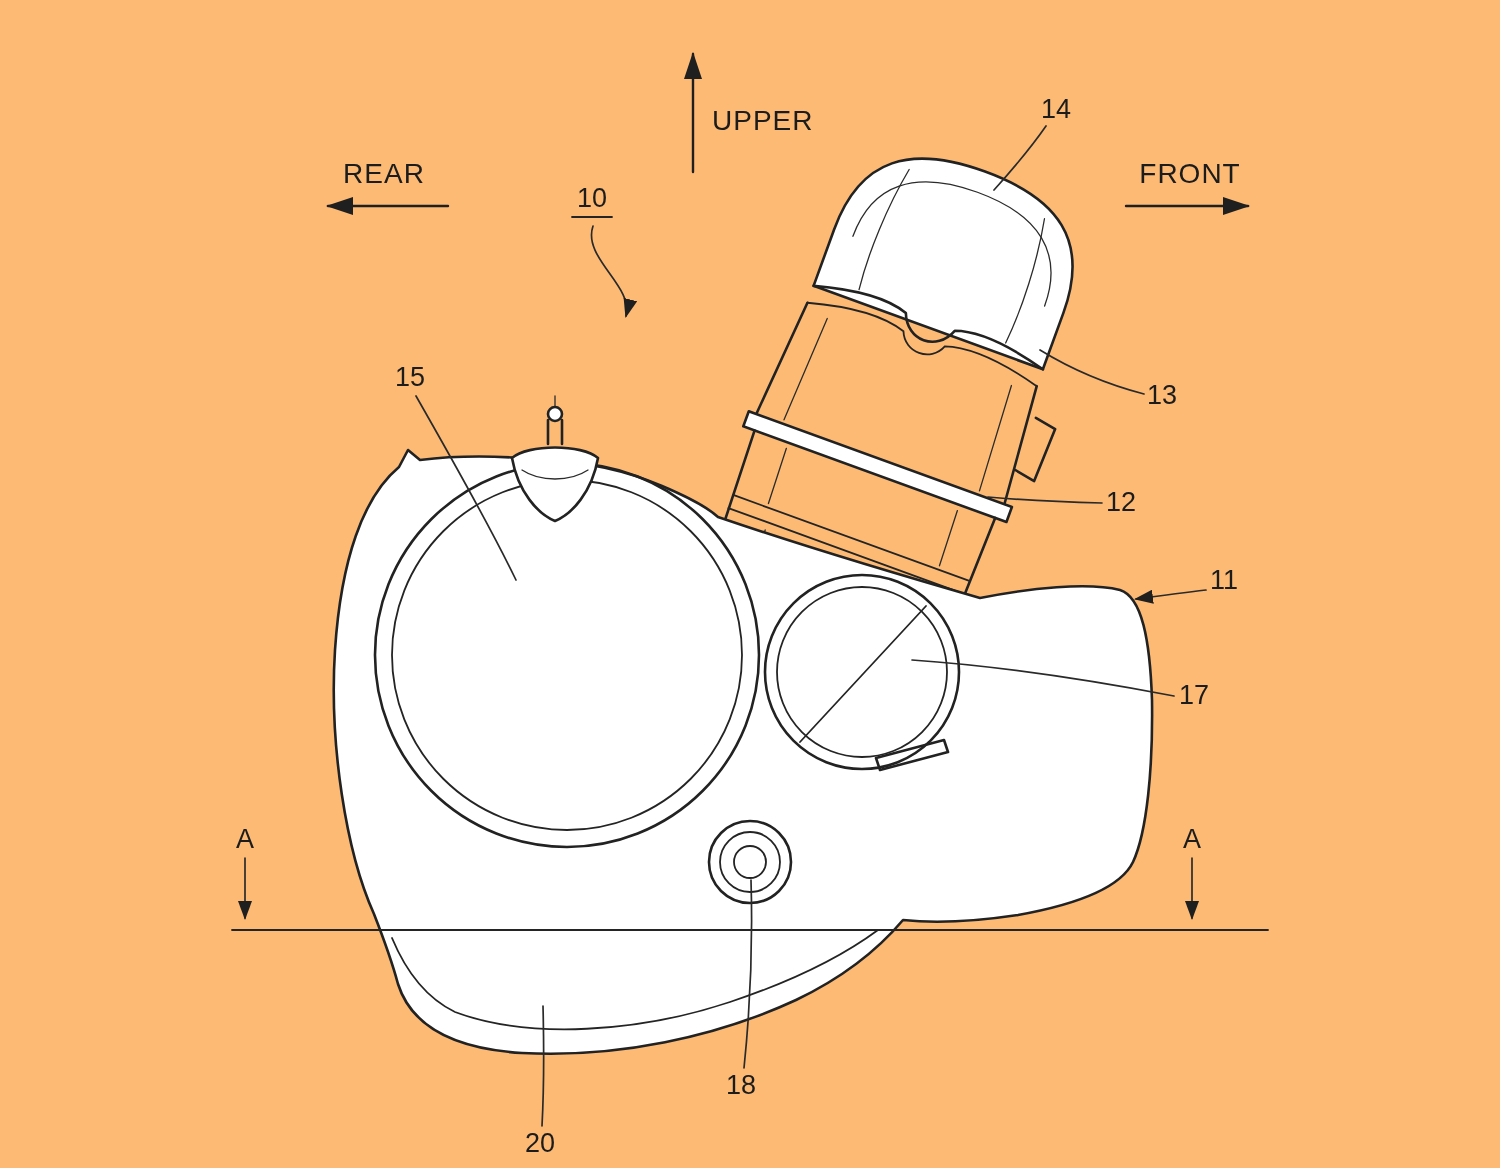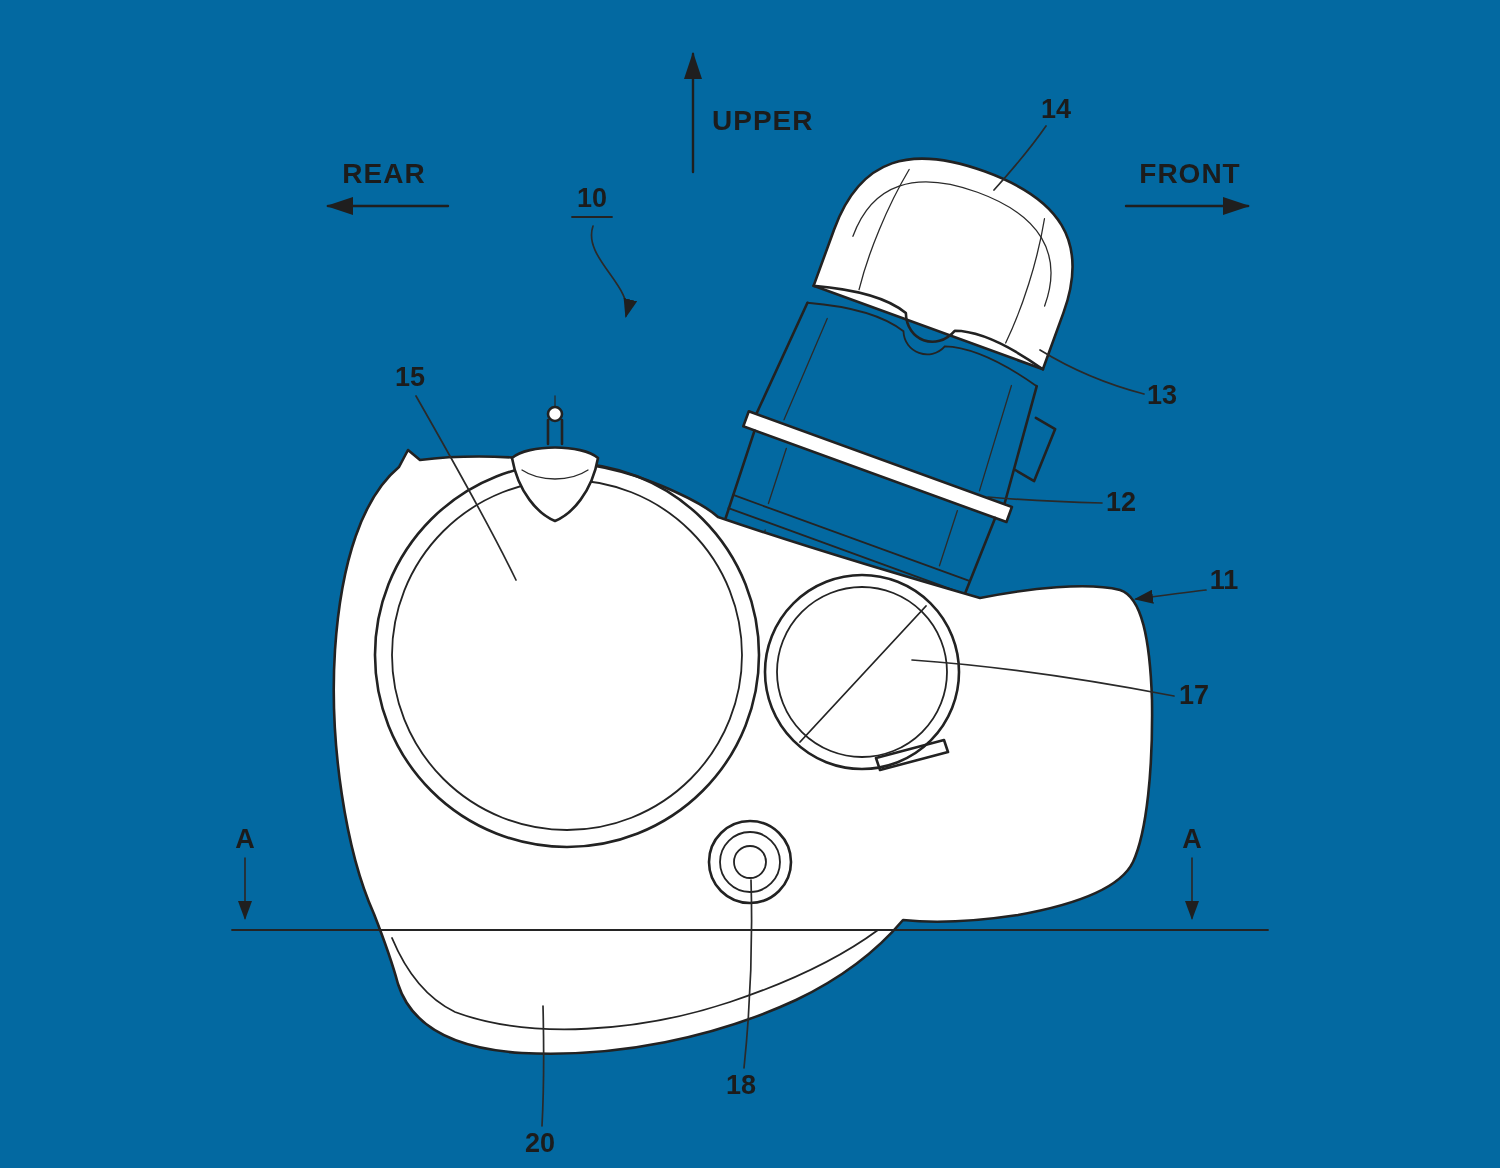--- a/index.html
+++ b/index.html
@@ -1,17 +1,17 @@
 <!DOCTYPE html>
 <html><head>
 <meta charset="utf-8">
 <style>
   html,body{margin:0;padding:0;background:#ffffff;}
-  #canvas{position:relative;width:1500px;height:1168px;background:#0369a1;overflow:hidden;
-          font-family:"Liberation Sans", sans-serif;font-weight:bold;}
+  #canvas{position:relative;width:1500px;height:1168px;background:#fdba74;overflow:hidden;
+          font-family:"Liberation Sans", sans-serif;}
   svg{position:absolute;inset:0;}
   svg text{fill:#1c1c1c;font-family:"Liberation Sans", sans-serif;}
   .refnum{font-size:27px;}
   .dirword{font-size:28px;letter-spacing:1px;}
   .outline{fill:#ffffff;stroke:#222222;stroke-width:2.6;stroke-linecap:round;stroke-linejoin:round;}
   .stroke{fill:none;stroke:#222222;stroke-width:2.6;stroke-linecap:round;stroke-linejoin:round;}
   .thin{fill:none;stroke:#2b2b2b;stroke-width:1.3;stroke-linecap:round;}
   .mid{fill:none;stroke:#242424;stroke-width:1.8;stroke-linecap:round;}
   .leader{fill:none;stroke:#2a2a2a;stroke-width:1.7;stroke-linecap:round;}
   .axis{fill:none;stroke:#1f1f1f;stroke-width:2.4;stroke-linecap:round;}

